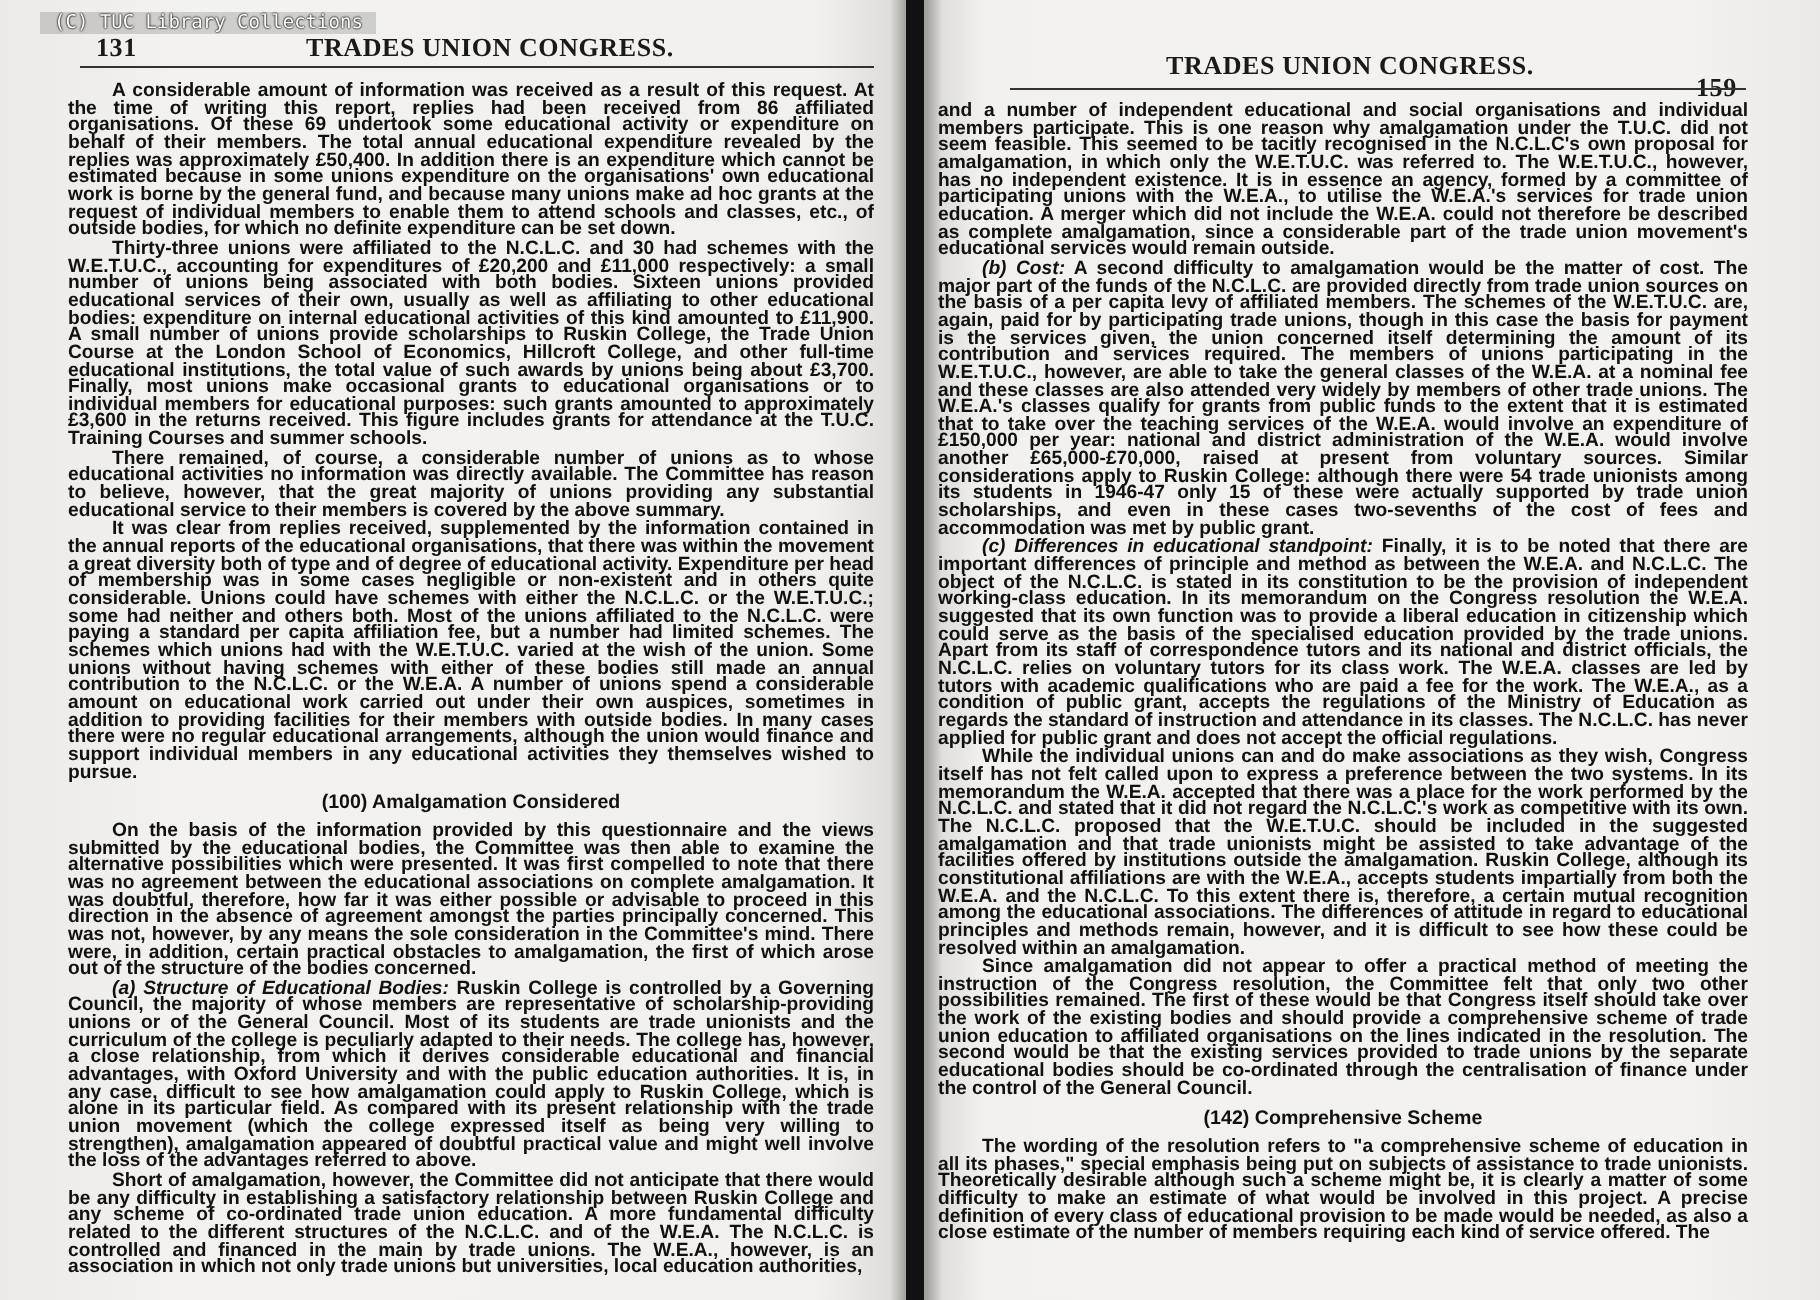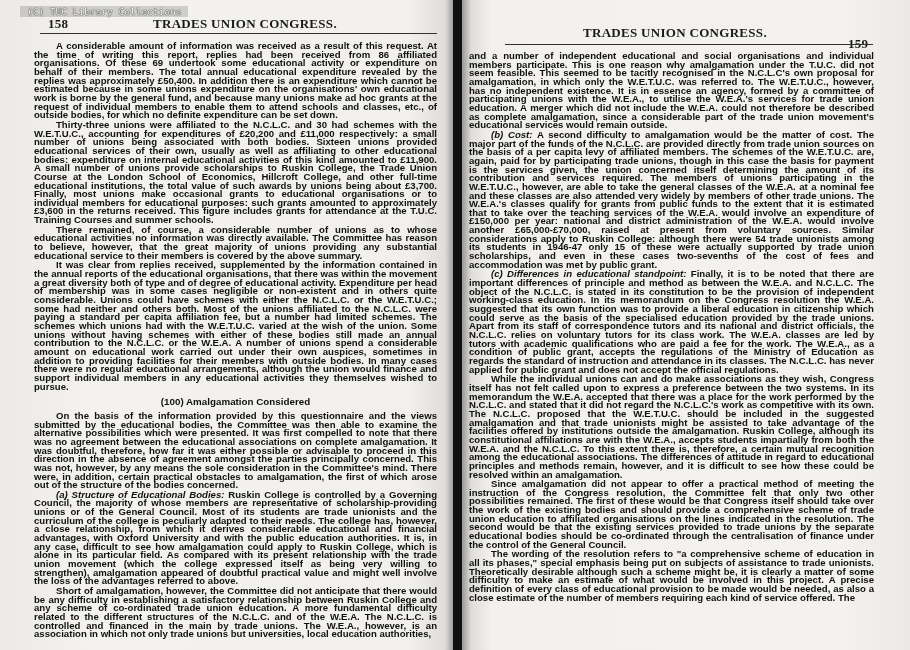--- a/index.html
+++ b/index.html
@@ -36,21 +36,21 @@
   .text .heading { text-align: center; font-weight: bold; font-size: 9.8px; margin: 7px 0 5px 0; text-indent: 0; }
   .text .sub { font-style: italic; font-weight: 600; }
 </style>
 </head>
 <body>
 
 <div class="spread">
   <div class="page left">
     <div class="watermark">(C) TUC Library Collections</div>
     <div class="running-head">
-      <span class="pgnum">158</span>
+      <span class="pgnum">131</span>
       <span class="rtitle">TRADES UNION CONGRESS.</span>
     </div>
     <div class="rule"></div>
     <div class="text">
       <p>A considerable amount of information was received as a result of this request. At the time of writing this report, replies had been received from 86 affiliated organisations. Of these 69 undertook some educational activity or expenditure on behalf of their members. The total annual educational expenditure revealed by the replies was approximately £50,400. In addition there is an expenditure which cannot be estimated because in some unions expenditure on the organisations' own educational work is borne by the general fund, and because many unions make ad hoc grants at the request of individual members to enable them to attend schools and classes, etc., of outside bodies, for which no definite expenditure can be set down.</p>
       <p>Thirty-three unions were affiliated to the N.C.L.C. and 30 had schemes with the W.E.T.U.C., accounting for expenditures of £20,200 and £11,000 respectively: a small number of unions being associated with both bodies. Sixteen unions provided educational services of their own, usually as well as affiliating to other educational bodies: expenditure on internal educational activities of this kind amounted to £11,900. A small number of unions provide scholarships to Ruskin College, the Trade Union Course at the London School of Economics, Hillcroft College, and other full-time educational institutions, the total value of such awards by unions being about £3,700. Finally, most unions make occasional grants to educational organisations or to individual members for educational purposes: such grants amounted to approximately £3,600 in the returns received. This figure includes grants for attendance at the T.U.C. Training Courses and summer schools.</p>
       <p>There remained, of course, a considerable number of unions as to whose educational activities no information was directly available. The Committee has reason to believe, however, that the great majority of unions providing any substantial educational service to their members is covered by the above summary.</p>
       <p>It was clear from replies received, supplemented by the information contained in the annual reports of the educational organisations, that there was within the movement a great diversity both of type and of degree of educational activity. Expenditure per head of membership was in some cases negligible or non-existent and in others quite considerable. Unions could have schemes with either the N.C.L.C. or the W.E.T.U.C.; some had neither and others both. Most of the unions affiliated to the N.C.L.C. were paying a standard per capita affiliation fee, but a number had limited schemes. The schemes which unions had with the W.E.T.U.C. varied at the wish of the union. Some unions without having schemes with either of these bodies still made an annual contribution to the N.C.L.C. or the W.E.A. A number of unions spend a considerable amount on educational work carried out under their own auspices, sometimes in addition to providing facilities for their members with outside bodies. In many cases there were no regular educational arrangements, although the union would finance and support individual members in any educational activities they themselves wished to pursue.</p>
       <div class="heading">(100)  Amalgamation Considered</div>
       <p>On the basis of the information provided by this questionnaire and the views submitted by the educational bodies, the Committee was then able to examine the alternative possibilities which were presented. It was first compelled to note that there was no agreement between the educational associations on complete amalgamation. It was doubtful, therefore, how far it was either possible or advisable to proceed in this direction in the absence of agreement amongst the parties principally concerned. This was not, however, by any means the sole consideration in the Committee's mind. There were, in addition, certain practical obstacles to amalgamation, the first of which arose out of the structure of the bodies concerned.</p>
@@ -64,19 +64,20 @@
       <span class="rtitle">TRADES UNION CONGRESS.</span>
       <span class="pgnum">159</span>
     </div>
     <div class="rule"></div>
     <div class="text">
       <p class="noindent">and a number of independent educational and social organisations and individual members participate. This is one reason why amalgamation under the T.U.C. did not seem feasible. This seemed to be tacitly recognised in the N.C.L.C's own proposal for amalgamation, in which only the W.E.T.U.C. was referred to. The W.E.T.U.C., however, has no independent existence. It is in essence an agency, formed by a committee of participating unions with the W.E.A., to utilise the W.E.A.'s services for trade union education. A merger which did not include the W.E.A. could not therefore be described as complete amalgamation, since a considerable part of the trade union movement's educational services would remain outside.</p>
       <p><span class="sub">(b) Cost:</span><span> A second difficulty to amalgamation would be the matter of cost. The major part of the funds of the N.C.L.C. are provided directly from trade union sources on the basis of a per capita levy of affiliated members. The schemes of the W.E.T.U.C. are, again, paid for by participating trade unions, though in this case the basis for payment is the services given, the union concerned itself determining the amount of its contribution and services required. The members of unions participating in the W.E.T.U.C., however, are able to take the general classes of the W.E.A. at a nominal fee and these classes are also attended very widely by members of other trade unions. The W.E.A.'s classes qualify for grants from public funds to the extent that it is estimated that to take over the teaching services of the W.E.A. would involve an expenditure of £150,000 per year: national and district administration of the W.E.A. would involve another £65,000-£70,000, raised at present from voluntary sources. Similar considerations apply to Ruskin College: although there were 54 trade unionists among its students in 1946-47 only 15 of these were actually supported by trade union scholarships, and even in these cases two-sevenths of the cost of fees and accommodation was met by public grant.</span></p>
       <p><span class="sub">(c) Differences in educational standpoint:</span><span> Finally, it is to be noted that there are important differences of principle and method as between the W.E.A. and N.C.L.C. The object of the N.C.L.C. is stated in its constitution to be the provision of independent working-class education. In its memorandum on the Congress resolution the W.E.A. suggested that its own function was to provide a liberal education in citizenship which could serve as the basis of the specialised education provided by the trade unions. Apart from its staff of correspondence tutors and its national and district officials, the N.C.L.C. relies on voluntary tutors for its class work. The W.E.A. classes are led by tutors with academic qualifications who are paid a fee for the work. The W.E.A., as a condition of public grant, accepts the regulations of the Ministry of Education as regards the standard of instruction and attendance in its classes. The N.C.L.C. has never applied for public grant and does not accept the official regulations.</span></p>
       <p>While the individual unions can and do make associations as they wish, Congress itself has not felt called upon to express a preference between the two systems. In its memorandum the W.E.A. accepted that there was a place for the work performed by the N.C.L.C. and stated that it did not regard the N.C.L.C.'s work as competitive with its own. The N.C.L.C. proposed that the W.E.T.U.C. should be included in the suggested amalgamation and that trade unionists might be assisted to take advantage of the facilities offered by institutions outside the amalgamation. Ruskin College, although its constitutional affiliations are with the W.E.A., accepts students impartially from both the W.E.A. and the N.C.L.C. To this extent there is, therefore, a certain mutual recognition among the educational associations. The differences of attitude in regard to educational principles and methods remain, however, and it is difficult to see how these could be resolved within an amalgamation.</p>
       <p>Since amalgamation did not appear to offer a practical method of meeting the instruction of the Congress resolution, the Committee felt that only two other possibilities remained. The first of these would be that Congress itself should take over the work of the existing bodies and should provide a comprehensive scheme of trade union education to affiliated organisations on the lines indicated in the resolution. The second would be that the existing services provided to trade unions by the separate educational bodies should be co-ordinated through the centralisation of finance under the control of the General Council.</p>
+      <div class="heading">(142)  Comprehensive Scheme</div>
       <p>The wording of the resolution refers to "a comprehensive scheme of education in all its phases," special emphasis being put on subjects of assistance to trade unionists. Theoretically desirable although such a scheme might be, it is clearly a matter of some difficulty to make an estimate of what would be involved in this project. A precise definition of every class of educational provision to be made would be needed, as also a close estimate of the number of members requiring each kind of service offered. The</p>
     </div>
   </div>
 
   <div class="gutter-shadow"></div>
   <div class="gutter"></div>
 </div>
 
 </body></html>

